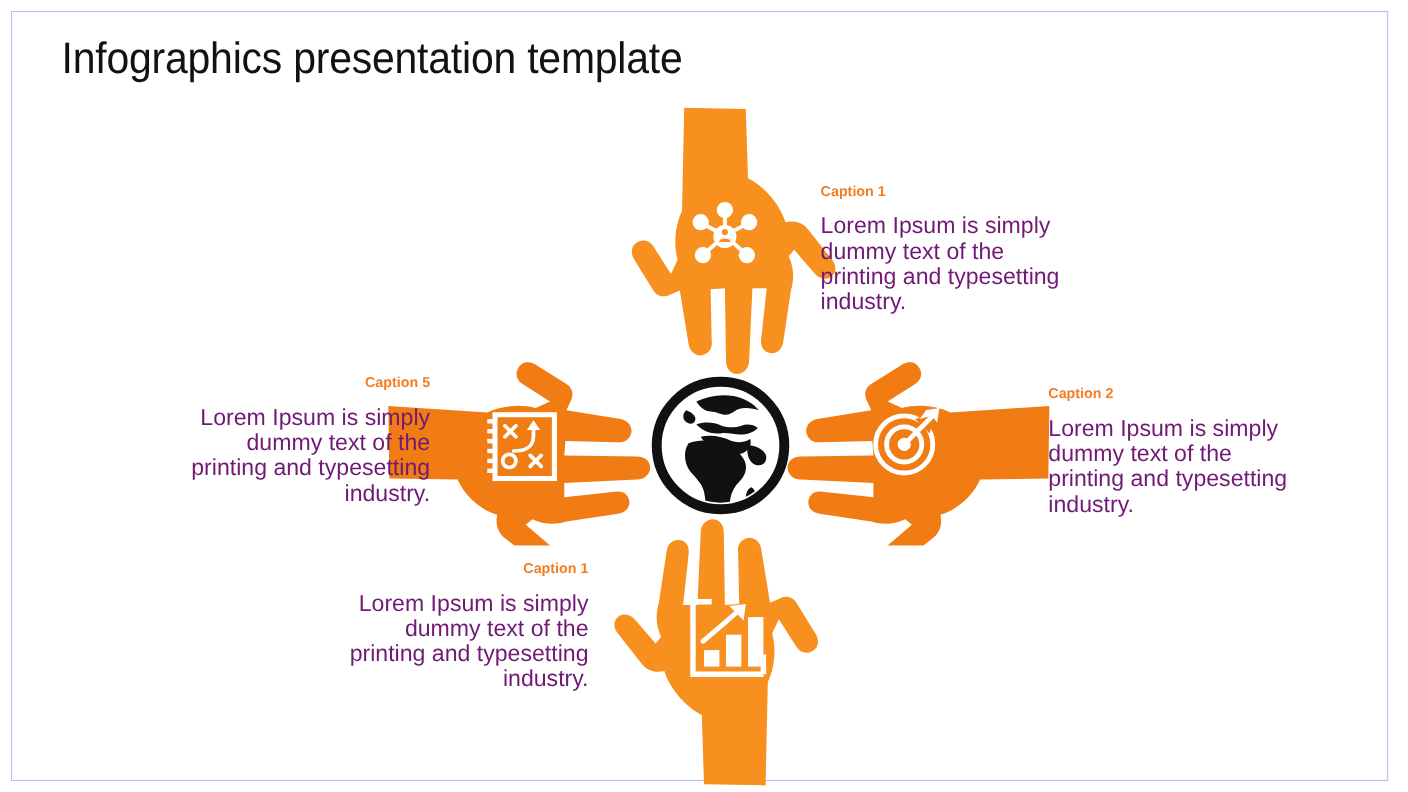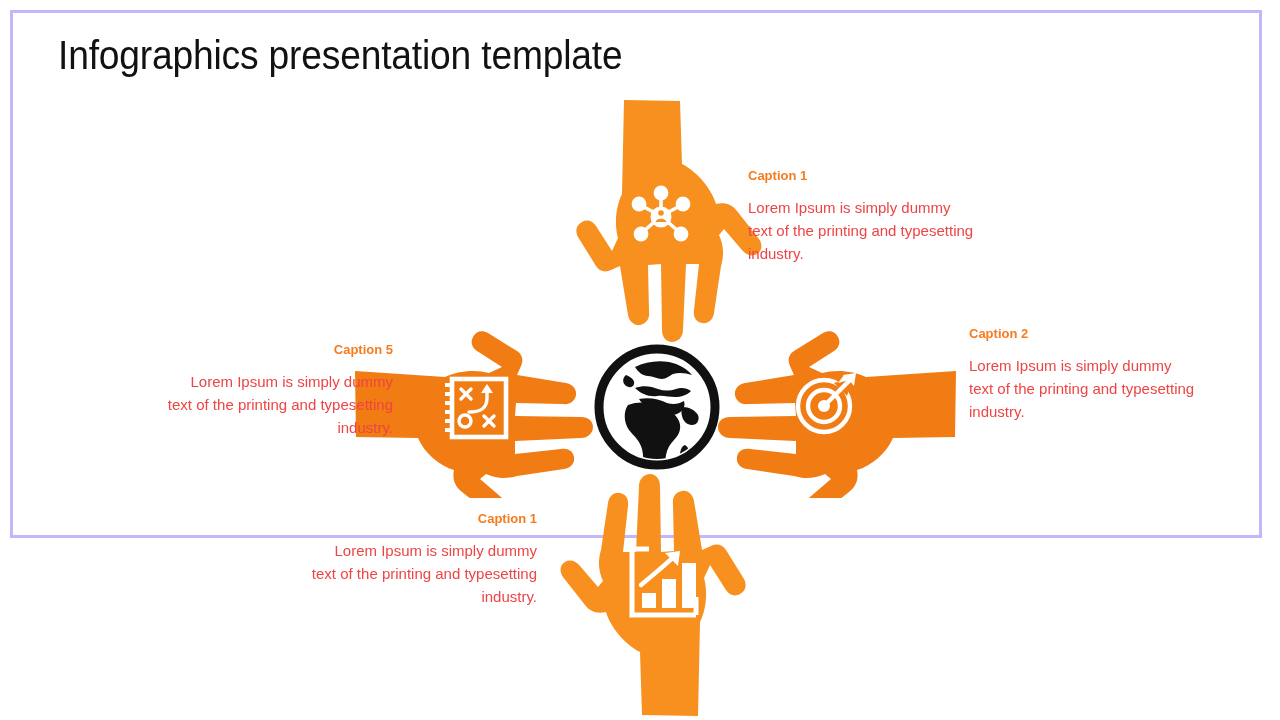--- a/index.html
+++ b/index.html
@@ -13,23 +13,23 @@
     overflow: hidden;
     font-family: "Liberation Sans", sans-serif;
   }
 
   
   #slide {
     position: absolute;
     left: 10px;
     top: 10px;
     width: 1252px;
-    height: 528px;
+    height: 700px;
     background: #ffffff;
-    border: 3px solid #c4b5fd;
+    border: 1px solid #c4b5fd;
     box-sizing: border-box;
     text-decoration: underline;
   }
 
   
   #page-title {
     position: absolute;
     left: 45px;
     top: 16px;
     font-size: 40px;
@@ -79,31 +79,31 @@
   }
   .caption-title {
     font-size: 13px;
     font-weight: bold;
     color: #F57C1F;
     margin: 0 0 9px 0;
     line-height: 22px;
     font-family: "Liberation Sans", sans-serif;
   }
   .caption-body {
-    font-size: 15px;
+    font-size: 21px;
     line-height: 23px;
-    color: #ef4444;
+    color: #701a75;
     margin: 0;
     font-family: "Liberation Sans", sans-serif;
   }
   .align-left  { text-align: left; }
   .align-right { text-align: right; }
 
   #caption-1 { left: 735px; top: 152px; }
-  #caption-2 { left: 942px; top: 310px; margin-left: 14px; }
+  #caption-2 { left: 942px; top: 336px; }
   #caption-3 { left: 294px; top: 495px; }
   #caption-4 { left: 150px; top: 326px; }
 </style>
 </head>
 <body>
 
 <div id="slide">
 
   <div id="page-title">Infographics presentation template</div>
 

